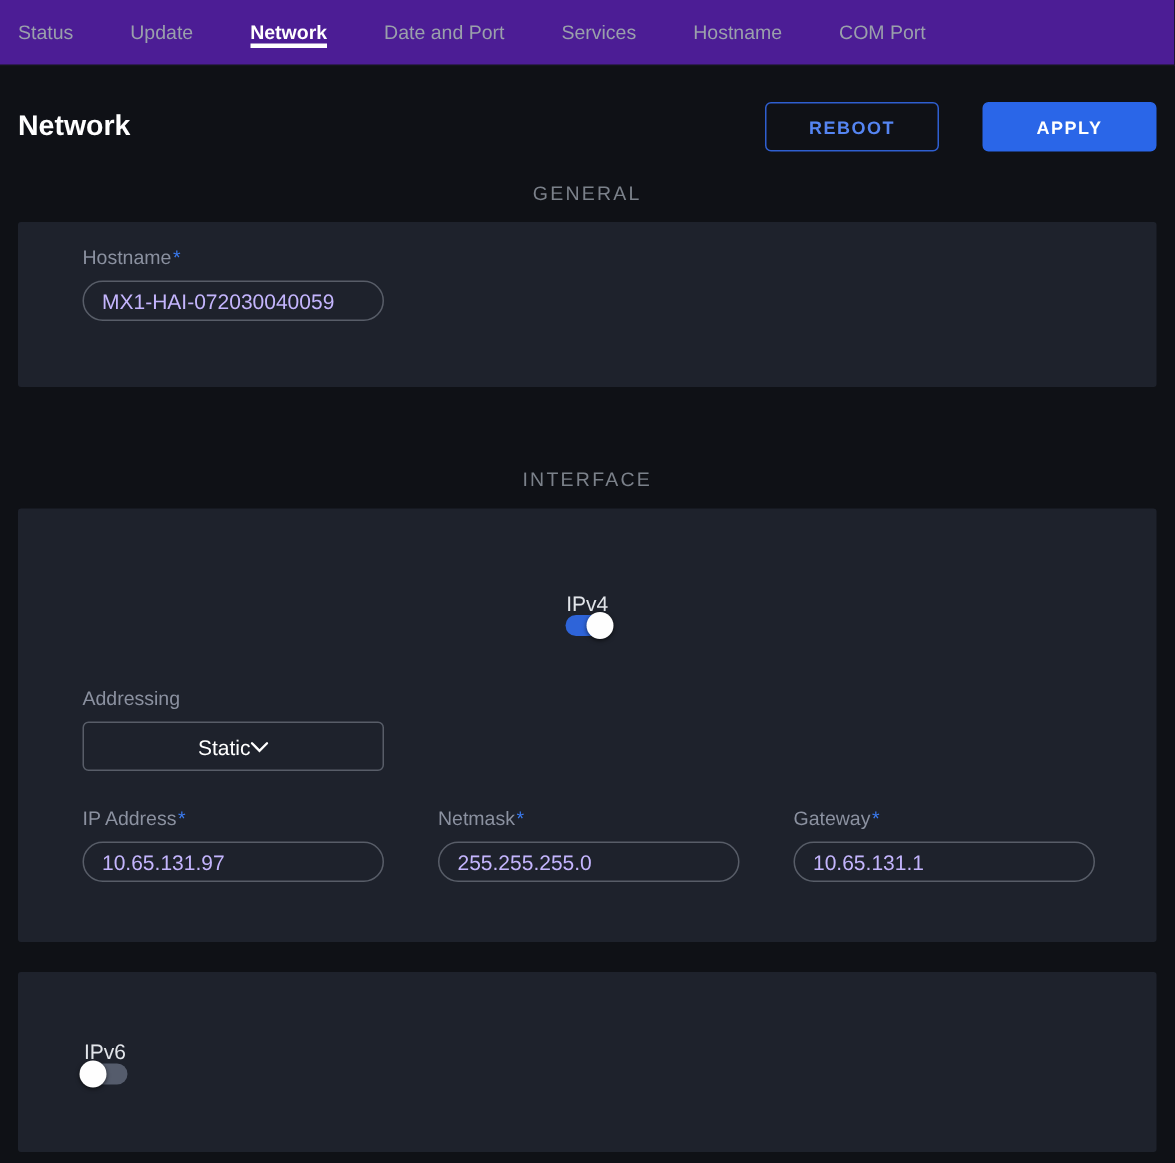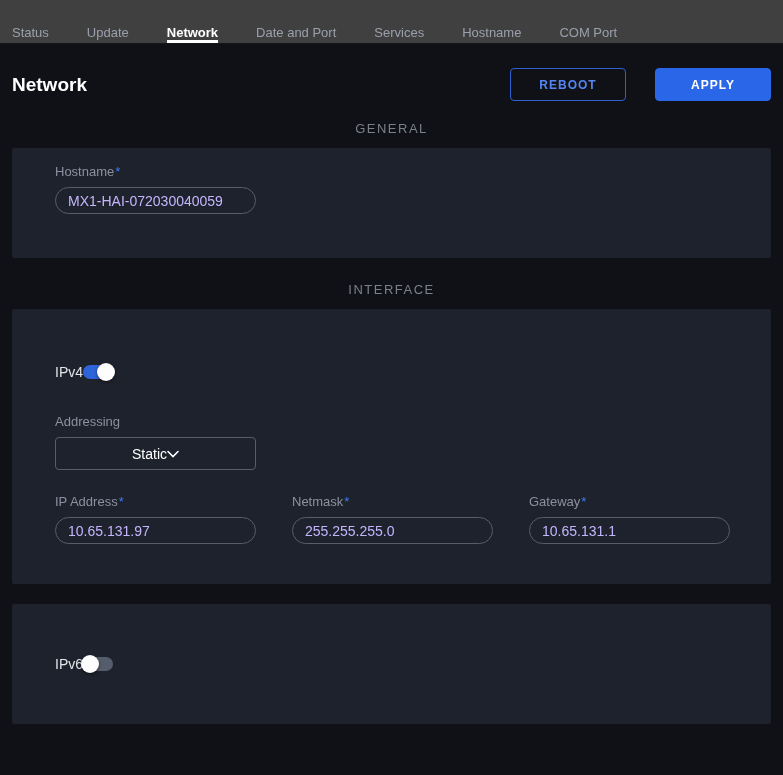--- a/index.html
+++ b/index.html
@@ -7,23 +7,23 @@
     width: 783px; height: 775px;
     background: #0f1116;
     font-family: "Liberation Sans", "DejaVu Sans", sans-serif;
     color: #e8eaee;
     overflow: hidden;
   }
 
   
   .tabbar {
     height: 44px;
-    background: #404040;
-    display: flex;
-    align-items: flex-end;
+    background: #4c1d95;
+    display: flex;
+    align-items: center;
     padding: 0 12px;
     gap: 38px;
     border-bottom: 1px solid #14161c;
   }
   .tab {
     display: flex;
     align-items: center;
     font-size: 13px;
     color: #9aa0ab;
     cursor: pointer;
@@ -69,21 +69,21 @@
 
   .section-label {
     font-size: 13px;
     letter-spacing: 1.5px;
     color: #7b education818a;
     color: #7b818a;
     margin: 0 0 12px 0;
     text-transform: uppercase;
     text-align: center;
   }
-  .section-label.spaced { margin-top: 24px; }
+  .section-label.spaced { margin-top: 54px; }
 
   .card {
     background: #1e222c;
     border-radius: 2px;
     padding: 16px 43px 44px 43px;
   }
   .card.ipv6-card {
     margin-top: 20px;
     height: 120px;
     display: flex;
@@ -114,20 +114,21 @@
     font-family: inherit;
     padding: 0 12px;
     outline: none;
   }
 
   
   .toggle-row {
     display: flex;
     align-items: center;
     gap: 0;
+    flex-direction: column;
   }
   .toggle-label { font-size: 14px; color: #e2e5ea; }
   .switch {
     position: relative;
     width: 30px; height: 14px;
     border-radius: 7px;
     background: #555c6c;
     cursor: pointer;
     flex-shrink: 0;
   }

